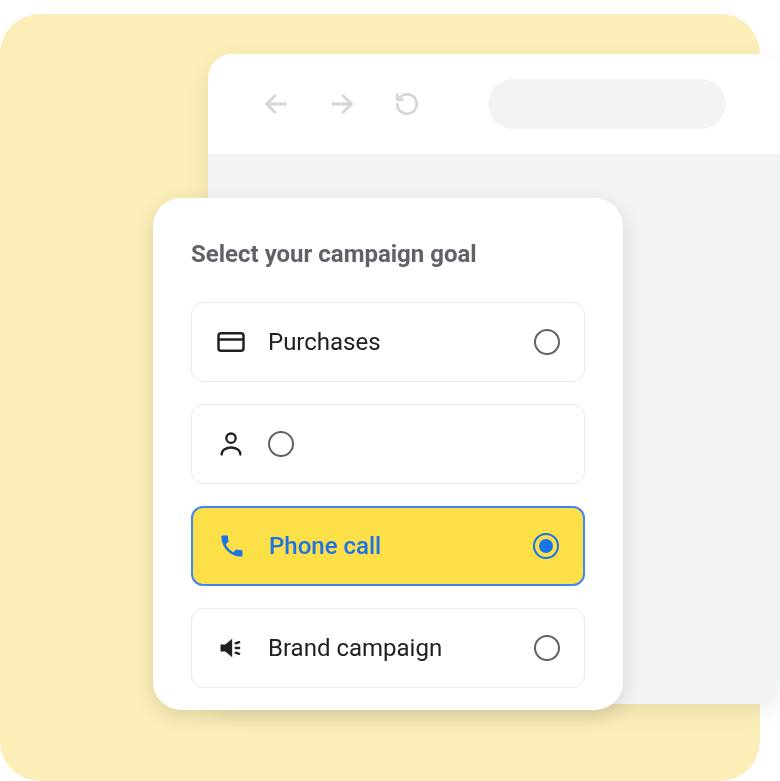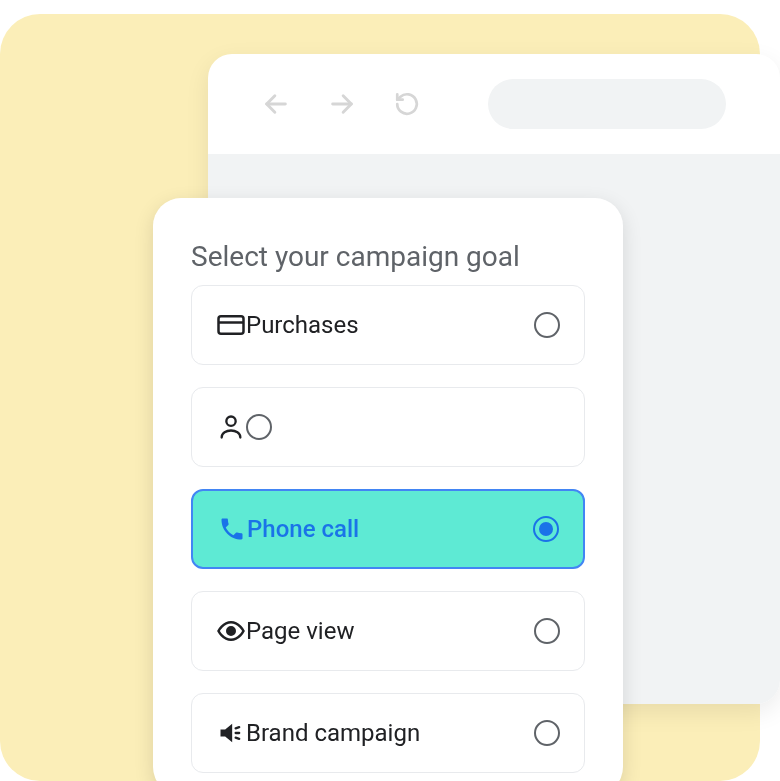--- a/index.html
+++ b/index.html
@@ -58,38 +58,39 @@
       position: absolute;
       left: 153px;
       top: 198px;
       width: 470px;
       background: #fff;
       border-radius: 28px;
       box-shadow: 0 6px 20px rgba(0,0,0,0.12);
       padding: 42px 38px 0 38px;
     }
     .card-title {
-      font-size: 28px;
+      font-size: 24px;
       color: #5f6368;
-      font-weight: 400;
-      margin-bottom: 12px;
+      font-weight: 700;
+      margin-bottom: 34px;
     }
     .option {
       display: flex;
       align-items: center;
       height: 80px;
       border: 1px solid #e8eaed;
       border-radius: 12px;
       padding: 0 24px;
       margin-bottom: 22px;
       cursor: pointer;
+      gap: 22px;
     }
     .option.selected {
       border: 2px solid #4285f4;
-      background: #5eead4;
+      background: #fde047;
     }
     .option-icon {
       width: 30px;
       height: 30px;
       display: flex;
       align-items: center;
       justify-content: center;
       flex-shrink: 0;
     }
     .option-label {
@@ -182,30 +183,20 @@
   <div class="option selected">
     <span class="option-icon">
       <svg width="28" height="28" viewBox="0 0 24 24" fill="#1a73e8">
           <path d="M6.6 10.8c1.4 2.8 3.8 5.1 6.6 6.6l2.2-2.2c.3-.3.7-.4 1-.2 1.1.4 2.4.6 3.6.6.6 0 1 .4 1 1V20c0 .6-.4 1-1 1C10.6 21 3 13.4 3 4c0-.6.4-1 1-1h3.5c.6 0 1 .4 1 1 0 1.2.2 2.5.6 3.6.1.4 0 .8-.3 1l-2.2 2.2z"></path>
         </svg>
     </span>
     <span class="option-label">Phone call</span>
     <span class="radio"></span>
   </div>
 
-  <div class="option">
-    <span class="option-icon">
-      <svg width="30" height="30" viewBox="0 0 24 24" fill="none" stroke="#202124" stroke-width="2">
-          <path d="M2 12s3.5-7 10-7 10 7 10 7-3.5 7-10 7S2 12 2 12z"></path>
-          <circle cx="12" cy="12" r="3" fill="#202124"></circle>
-        </svg>
-    </span>
-    <span class="option-label">Page view</span>
-    <span class="radio"></span>
-  </div>
 
   <div class="option">
     <span class="option-icon">
       <svg width="28" height="28" viewBox="0 0 24 24" fill="#202124">
           <path d="M3 9v6h4l6 5V4L7 9H3z"></path>
           <path d="M16 8l3-1M16 12h3M16 16l3 1" stroke="#202124" stroke-width="2" stroke-linecap="round" fill="none"></path>
         </svg>
     </span>
     <span class="option-label">Brand campaign</span>
     <span class="radio"></span>

